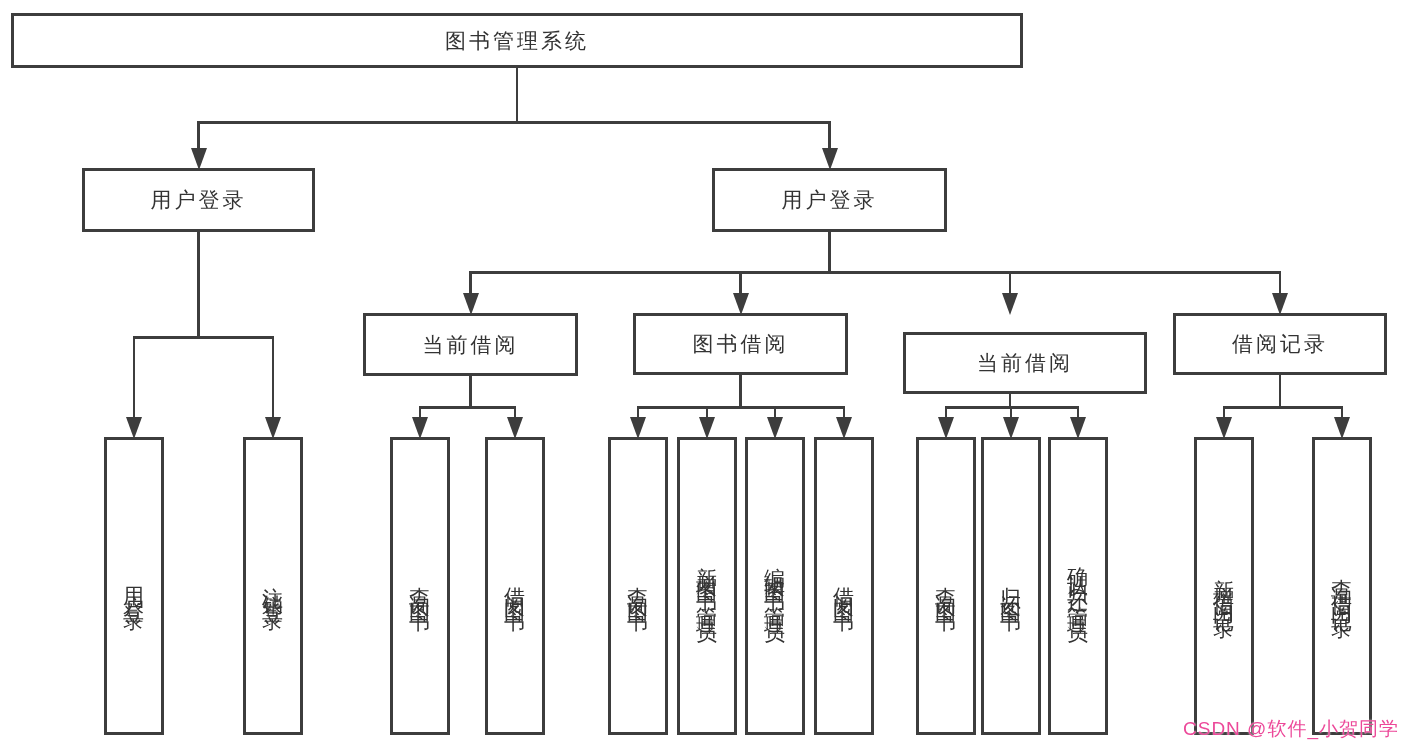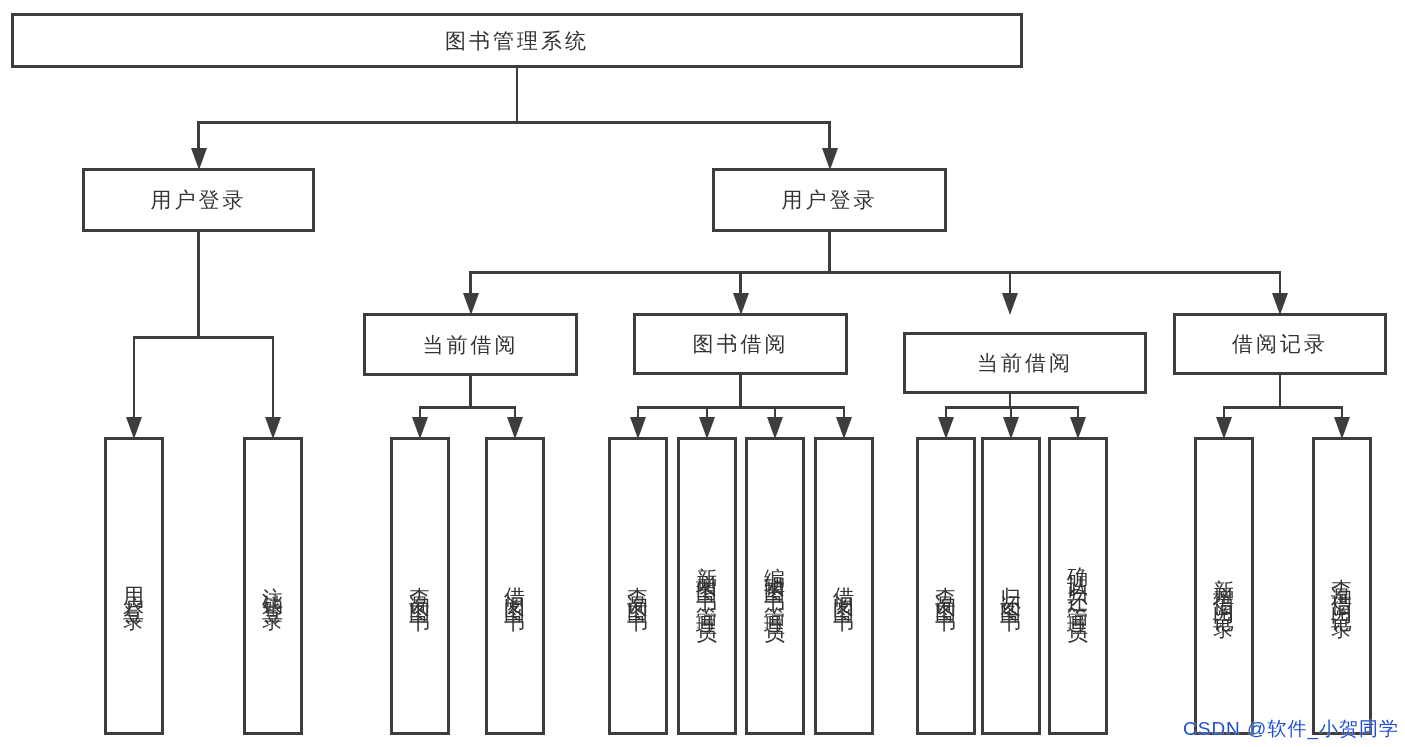--- a/index.html
+++ b/index.html
@@ -50,21 +50,21 @@
     border-left: 8px solid transparent;
     border-right: 8px solid transparent;
     border-top: 22px solid #3d3d3d;
   }
   .watermark {
     position: absolute;
     left: 1183px;
     top: 716px;
     font-size: 19px;
     letter-spacing: 1px;
-    color: #1d4ed8;
+    color: #ec4899;
     white-space: nowrap;
     z-index: 10;
     text-shadow: 0 0 2px #ffffff;
   }
 </style>
 </head>
 <body>
 
 <div class="stage" id="stage">
   <div id="connectors">

